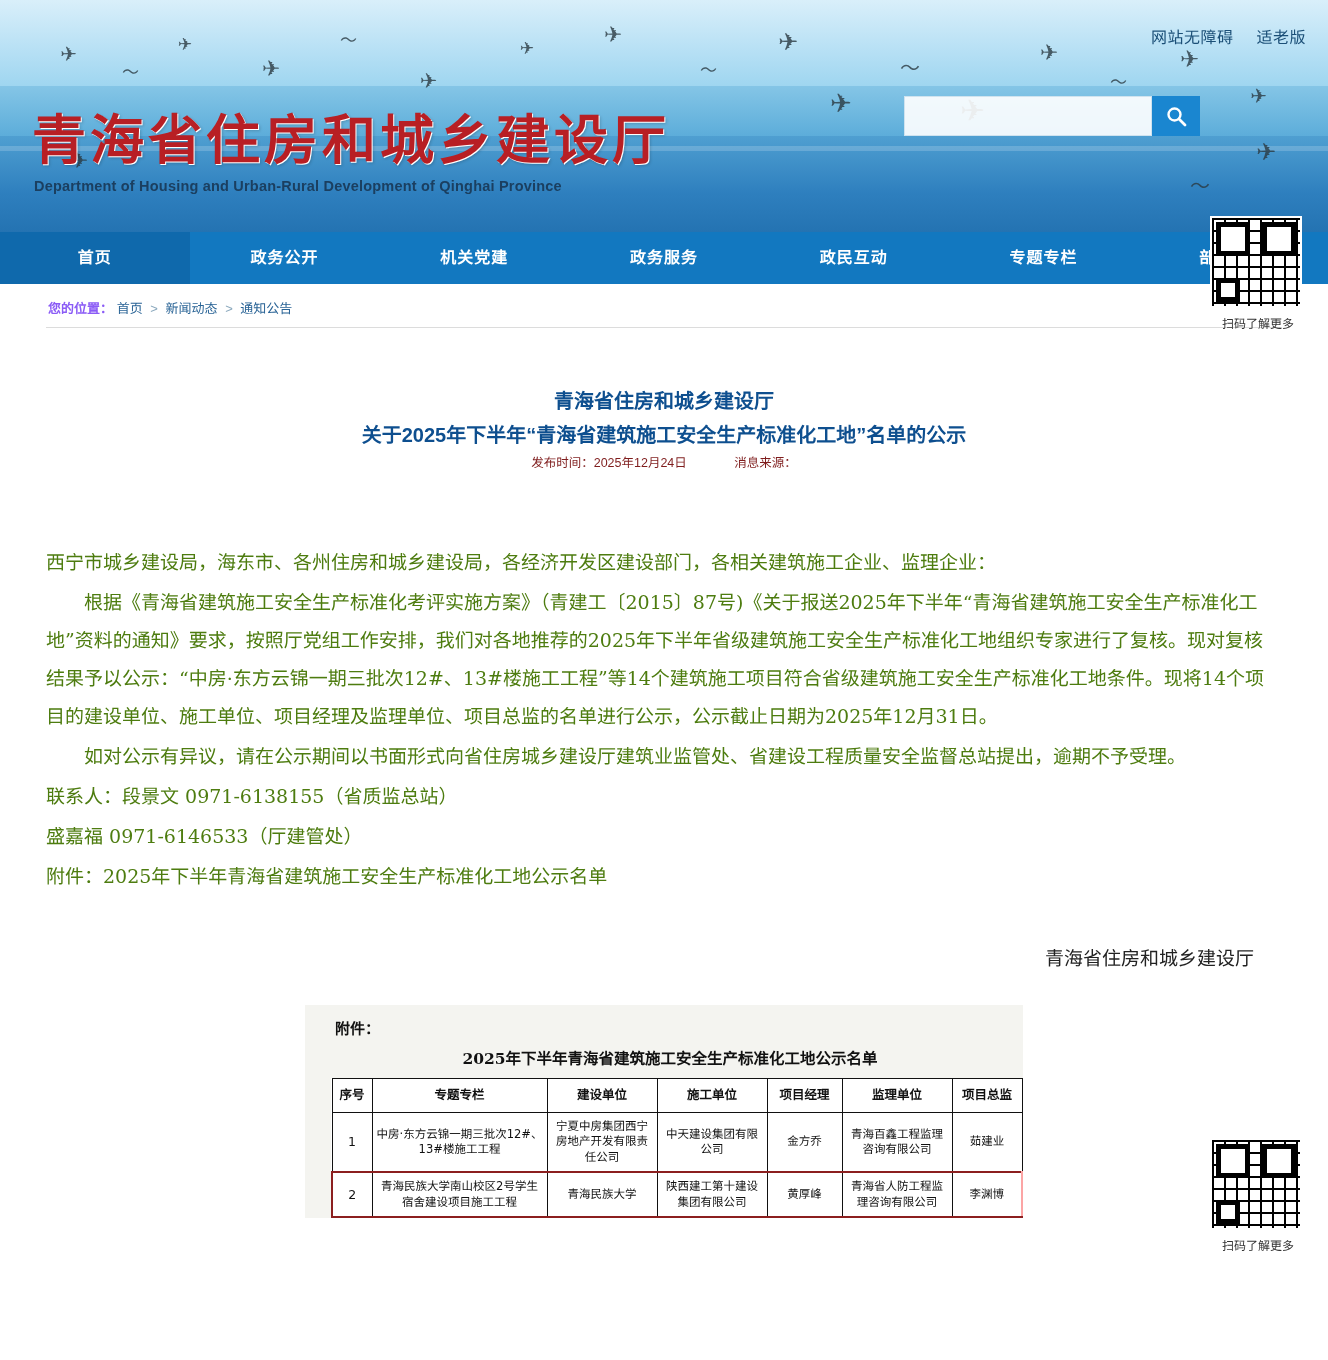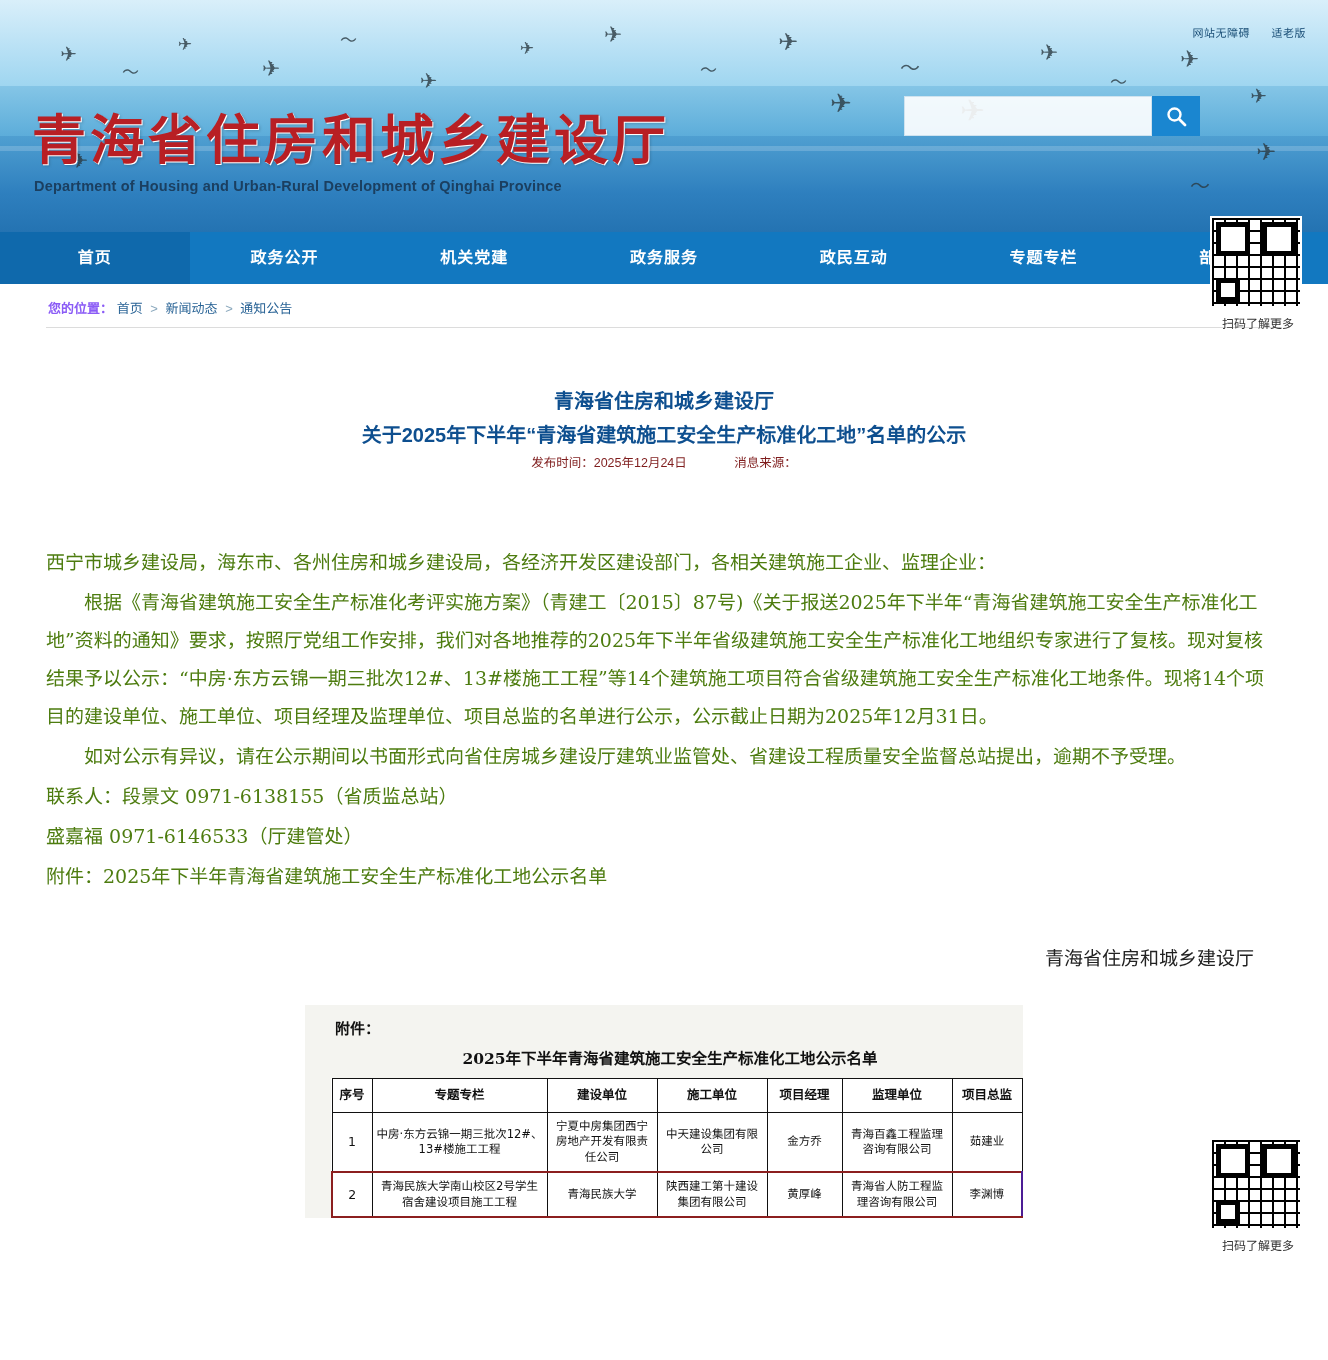--- a/index.html
+++ b/index.html
@@ -36,21 +36,21 @@
   .bird {
     position:absolute;
     color:#2b3a42;
     font-size:17px;
     line-height:1;
     opacity:0.8;
     user-select:none;
   }
   .topbar {
     position:absolute; top:24px; right:22px;
-    font-size:11px; color:#1b4f77;
+    font-size:16px; color:#1b4f77;
     letter-spacing:.5px;
   }
   .topbar span { margin-left:18px; }
   .site-title {
     position:absolute; left:32px; top:96px;
     font-family:"DejaVu Sans","Liberation Sans",sans-serif;
     font-size:54px;
     font-weight:bold;
     color:#b81f24;
     letter-spacing:4px;
@@ -184,21 +184,21 @@
     padding:6px 3px;
     line-height:1.35;
     color:#111;
     font-family:"DejaVu Sans","Liberation Sans",sans-serif;
     word-break:break-all;
   }
   table.att th { font-weight:bold; font-size:12.5px; padding:8px 2px; }
   table.att td.idx { font-size:12.5px; }
   table.att tr.highlight td { border-top:2px solid #8c1f1f; border-bottom:2px solid #8c1f1f; }
   table.att tr.highlight td:first-child { border-left:2px solid #8c1f1f; }
-  table.att tr.highlight td:last-child { border-right:2px solid #4c1d95;text-align:center; }
+  table.att tr.highlight td:last-child { border-right:2px solid #fca5a5;text-align:center; }
   .c1 { width:40px; }
   .c2 { width:175px; }
   .c3 { width:110px; }
   .c4 { width:110px; }
   .c5 { width:75px; }
   .c6 { width:110px; }
   .c7 { width:70px; }
 
   
   .qr-wrap { position:absolute; width:96px; text-align:center; }

